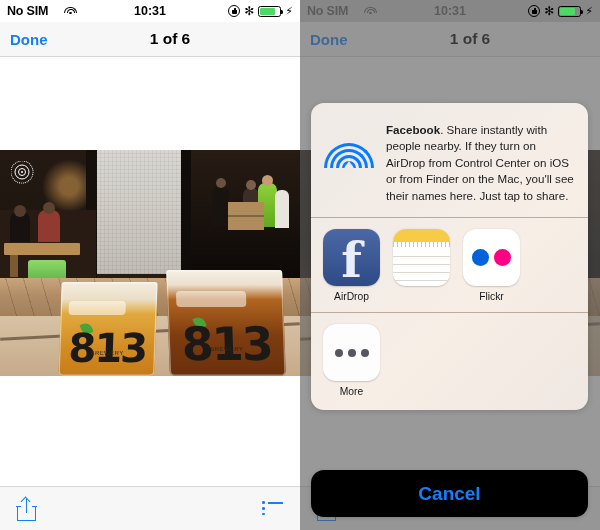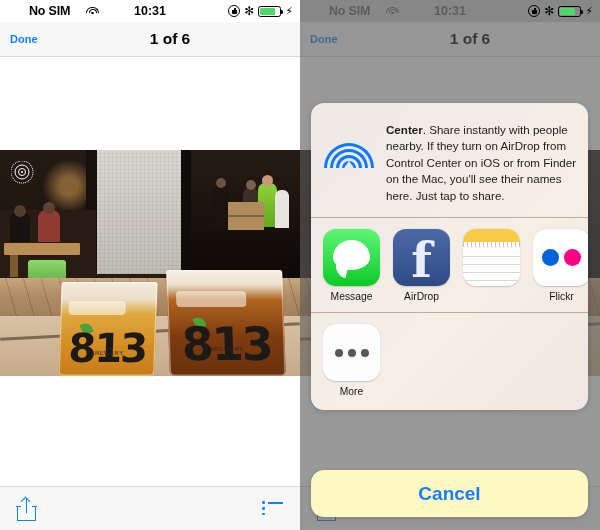--- a/index.html
+++ b/index.html
@@ -12,21 +12,21 @@
   .screens{display:flex;width:600px;height:530px;}
   .phone{width:300px;height:530px;position:relative;overflow:hidden;background:#fff;}
   .phone.right{background:#fff;}
 
   
   .statusbar{
     height:22px;display:flex;align-items:center;
     padding:0 7px;box-sizing:border-box;position:relative;
     font-size:12.5px;font-weight:bold;color:#000;
   }
-  .sb-left{display:flex;align-items:center;gap:16px;margin-left:22px;}
+  .sb-left{display:flex;align-items:center;gap:16px;}
   .sb-carrier{font-size:12.5px;font-weight:bold;letter-spacing:-0.2px;}
   .sb-center{position:absolute;left:0;right:0;text-align:center;font-size:12.5px;font-weight:bold;pointer-events:none;}
   .sb-right{margin-left:auto;display:flex;align-items:center;gap:4px;z-index:2;}
 
   .wifi{width:13px;height:10px;position:relative;display:inline-block;}
   .wifi i{position:absolute;border:1.6px solid #000;border-bottom:none;border-radius:50% 50% 0 0 / 100% 100% 0 0;box-sizing:border-box;}
   .wifi i:nth-child(1){width:13px;height:6.5px;left:0;top:0.5px;}
   .wifi i:nth-child(2){width:8px;height:4px;left:2.5px;top:3px;}
   .wifi i:nth-child(3){width:3.4px;height:2.4px;left:4.8px;top:6px;background:#000;border:none;border-radius:50%;}
 
@@ -39,21 +39,21 @@
   .battery{width:23px;height:11px;border:1.3px solid #000;border-radius:2.6px;position:relative;box-sizing:border-box;padding:1px;}
   .battery:after{content:"";position:absolute;right:-3.2px;top:3px;width:2px;height:4px;background:#000;border-radius:0 1.5px 1.5px 0;}
   .battery b{display:block;height:100%;background:#4cd964;border-radius:1.2px;}
   .bolt{font-size:11px;line-height:1;color:#000;font-weight:bold;}
 
   
   .navbar{
     height:35px;background:#f7f7f7;border-bottom:1px solid #d8d8d8;
     display:flex;align-items:center;position:relative;box-sizing:border-box;
   }
-  .nav-done{color:#147efb;font-size:11px;font-weight:bold;padding-left:10px;cursor:pointer;}
+  .nav-done{color:#147efb;font-size:15px;font-weight:bold;padding-left:10px;cursor:pointer;}
   .nav-title{position:absolute;left:0;right:0;text-align:center;font-size:15.5px;font-weight:bold;color:#000;padding-left:40px;}
 
   
   .content{position:absolute;top:57px;left:0;right:0;bottom:44px;background:#fff;}
   .photo{position:absolute;top:93px;left:0;width:300px;height:226px;overflow:hidden;
     background:#1a120c;}
   .ph-layer{position:absolute;}
   .ph-bg{inset:0;background:
      radial-gradient(circle at 73% 14%, rgba(255,196,110,.38) 0 2%, transparent 7%),
      radial-gradient(circle at 80% 12%, rgba(255,200,120,.30) 0 2%, transparent 6%),
@@ -216,21 +216,21 @@
   .t-save .upr{position:absolute;right:15px;top:16px;width:4px;height:6px;background:#56565e;}
   .t-save .stem{position:absolute;left:50%;top:13px;transform:translateX(-50%);width:3.4px;height:15px;background:#56565e;}
   .t-save .head{position:absolute;left:50%;top:20px;transform:translateX(-50%) rotate(-45deg);
     width:9px;height:9px;border-left:3.4px solid #56565e;border-top:3.4px solid #56565e;box-sizing:border-box;}
 
   .t-more .dots{position:absolute;left:50%;top:50%;transform:translate(-50%,-50%);display:flex;gap:5px;}
   .t-more .dots i{width:8px;height:8px;background:#56565e;border-radius:50%;display:block;}
 
   .cancel{
     position:absolute;left:11px;top:470px;width:277px;height:47px;
-    background:#fef9c3;border-radius:13px;display:flex;align-items:center;justify-content:center;
+    background:#000000;border-radius:13px;display:flex;align-items:center;justify-content:center;
     color:#147efb;font-size:19px;font-weight:bold;cursor:pointer;
     box-shadow:0 1px 4px rgba(0,0,0,.16);
   }
 </style>
 </head>
 <body>
 
 <div class="screens">
 
   <div class="phone left">
@@ -390,33 +390,27 @@
       <div class="airdrop-row">
         <div class="airdrop-icon">
           <div class="arc a1"></div>
             <div class="arc a2"></div>
             <div class="arc a3"></div>
             <div class="arc a4"></div>
           <div class="dot"></div>
           <div class="notch"></div>
         </div>
         <div class="airdrop-text">
-          <b>Center</b><span>. Share instantly with people nearby. If they turn on AirDrop from Control Center on iOS or from Finder on the Mac, you'll see their names here. Just tap to share.</span>
+          <b>Facebook</b><span>. Share instantly with people nearby. If they turn on AirDrop from Control Center on iOS or from Finder on the Mac, you'll see their names here. Just tap to share.</span>
         </div>
       </div>
 
       <div class="sheet-sep"></div>
 
       <div class="row">
-        <div class="cell">
-          <div class="tile t-message">
-              <div class="tail"></div>
-            </div>
-          <div class="lbl">Message</div>
-        </div>
         <div class="cell">
           <div class="tile t-facebook">
               <div class="f">f</div>
             </div>
           <div class="lbl">AirDrop</div>
         </div>
         <div class="cell">
           <div class="tile t-notes">
             <div class="top"></div>
               <div class="rings"></div>

